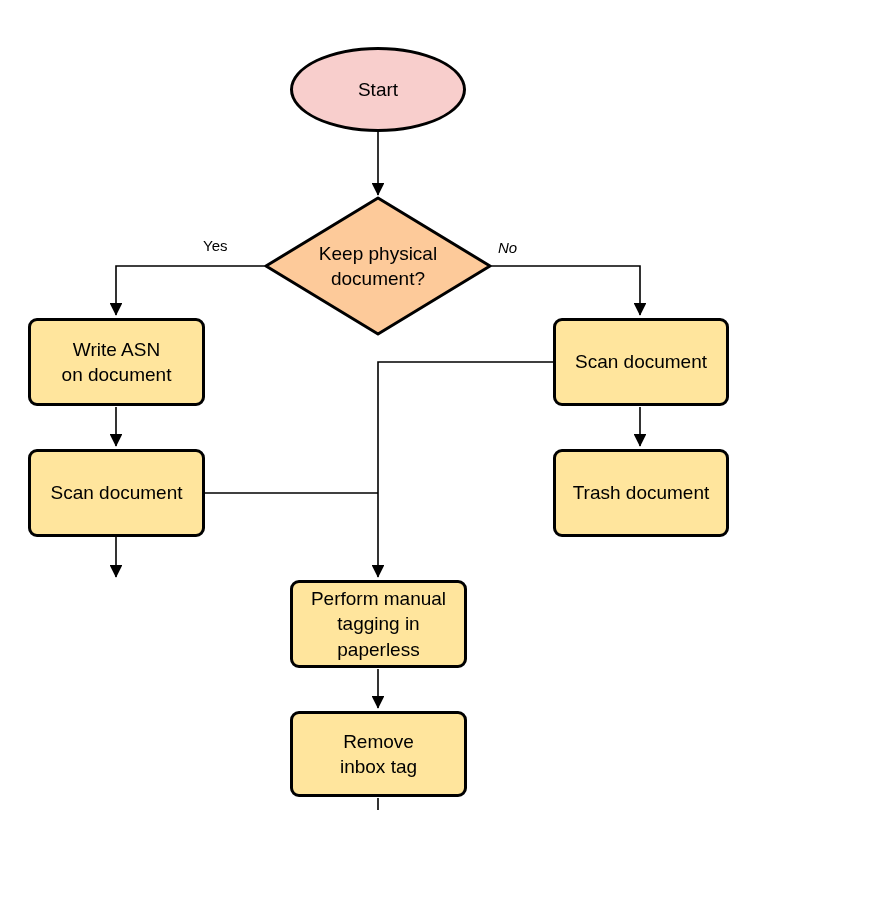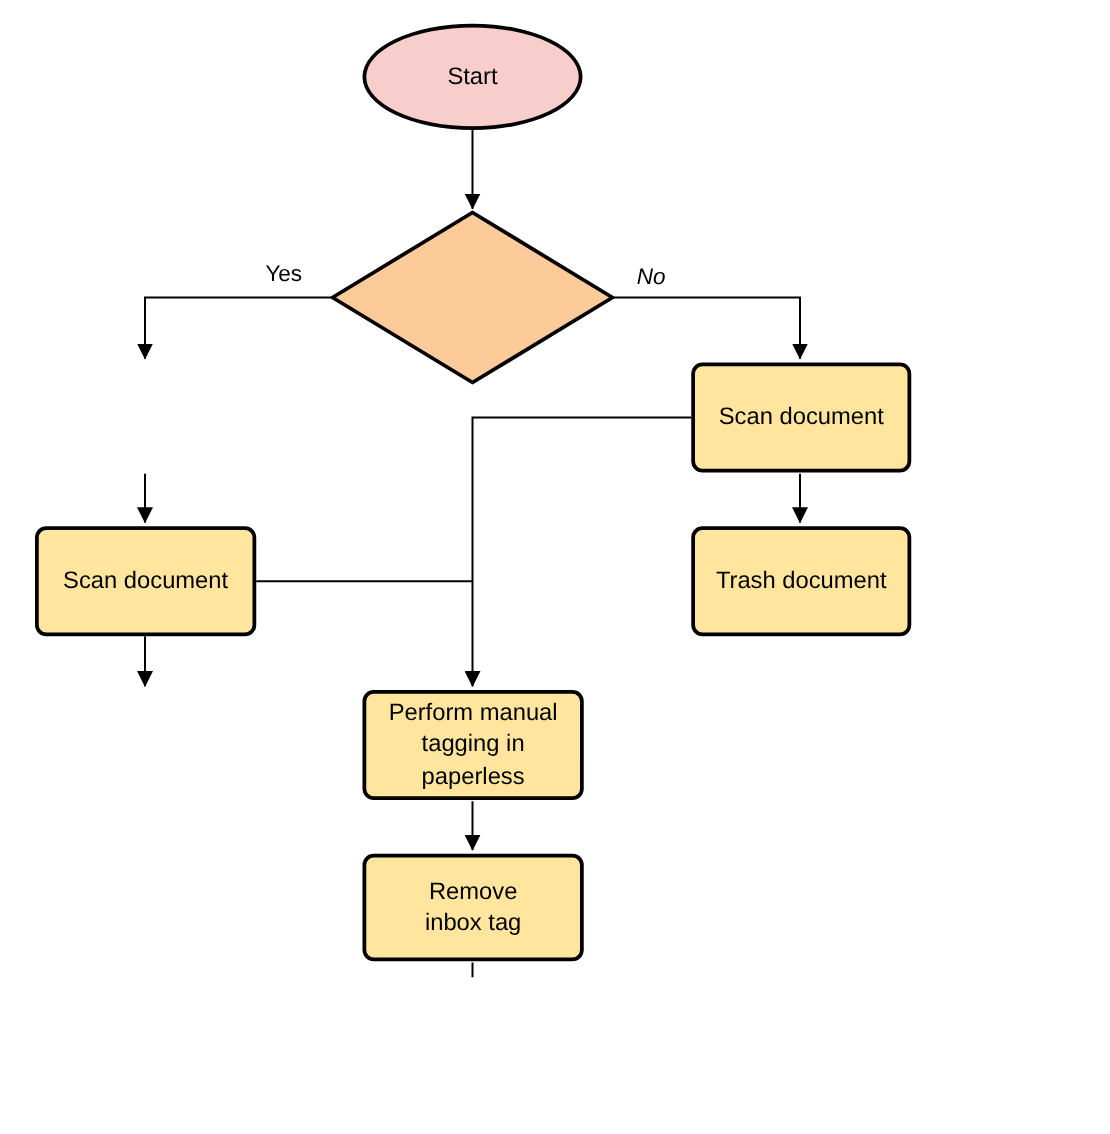--- a/index.html
+++ b/index.html
@@ -8,20 +8,21 @@
     background: #ffffff;
   }
   #canvas {
     position: relative;
     width: 888px;
     height: 782px;
     background: #ffffff;
     overflow: hidden;
     font-family: "Liberation Sans", sans-serif;
     color: #000000;
+    margin-top: 28px;
   }
   #edges-svg {
     position: absolute;
     left: 0; top: 0;
     width: 888px; height: 907px;
   }
   .edge {
     fill: none;
     stroke: #000000;
     stroke-width: 1.6;
@@ -58,22 +59,22 @@
     display: flex;
     align-items: center;
     justify-content: center;
     text-align: center;
     font-size: 19px;
     line-height: 1.32;
     white-space: pre-line;
   }
   .edge-label {
     position: absolute;
-    font-size: 18px;
-    text-align: center;
+    font-size: 15px;
+    text-align: left;
   }
   .annotation {
     position: absolute;
     font-size: 20px;
     font-style: italic;
     line-height: 1.45;
     white-space: pre-line;
   }
   .page-bottom-border {
     position: absolute;
@@ -107,29 +108,37 @@
     <path class="edge" d="M378,641 L378,680" marker-end="url(#arrow)"></path>
     <path class="edge" d="M378,770 L378,810" marker-end="url(#arrow)"></path>
 
     <polygon class="decision-shape" points="378,170 490,238 378,306 266,238"></polygon>
   </svg>
 
   <div class="node terminator" style="left:290px; top:19px; width:176px; height:85px;">
     <span>Start</span>
   </div>
 
+  <div class="decision-label" style="left:266px; top:170px; width:224px; height:136px;">
+    <span>Keep physical
+document?</span>
+  </div>
 
   <div class="edge-label" style="left:203px; top:209px; width:48px;">
     <span>Yes</span>
   </div>
 
   <div class="edge-label" style="left:498px; top:211px; width:46px;font-style:italic;">
     <span>No</span>
   </div>
 
+  <div class="node process" style="left:28px; top:290px; width:177px; height:88px;">
+    <span>Write ASN
+on document</span>
+  </div>
 
   <div class="node process" style="left:28px; top:421px; width:177px; height:88px;">
     <span>Scan document</span>
   </div>
 
 
   <div class="node process" style="left:553px; top:290px; width:176px; height:88px;">
     <span>Scan document</span>
   </div>
 

